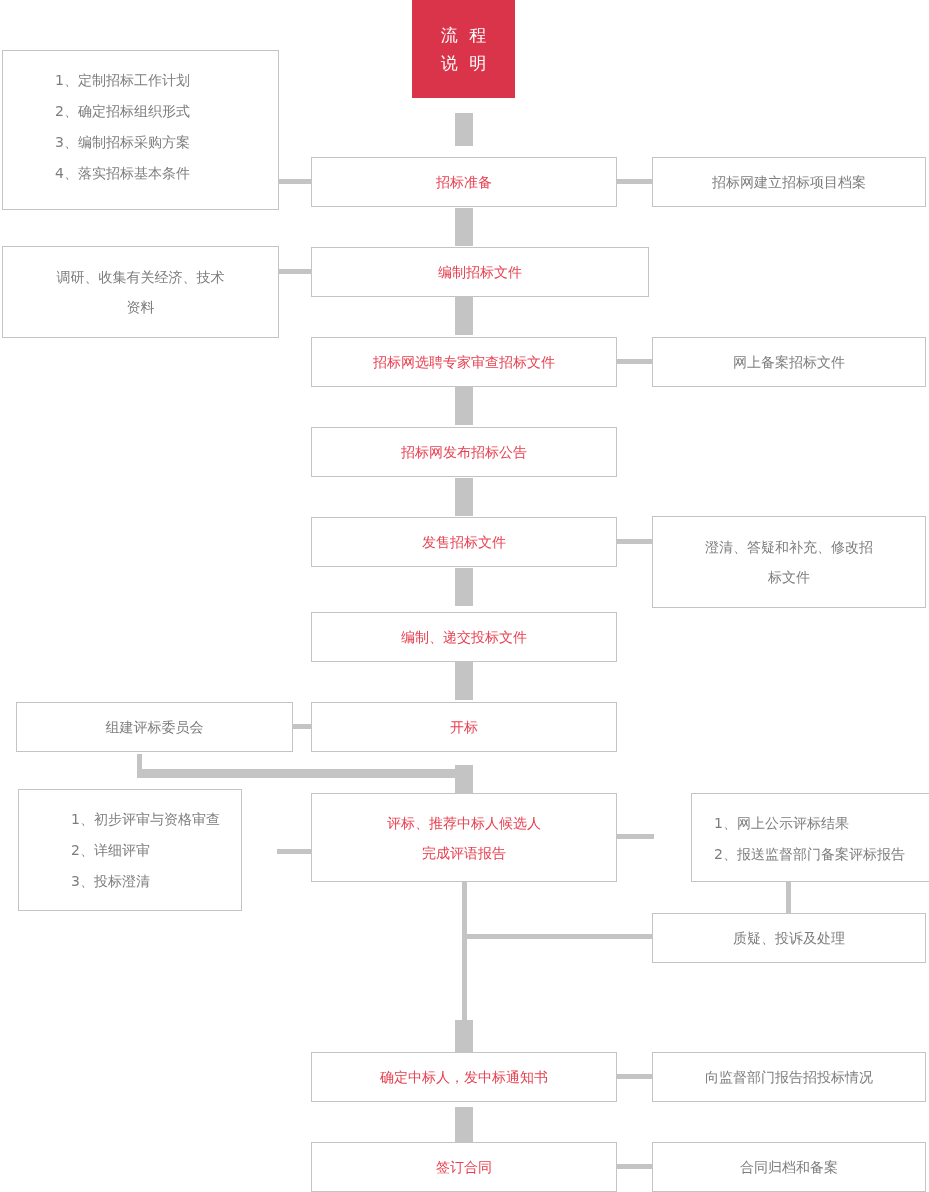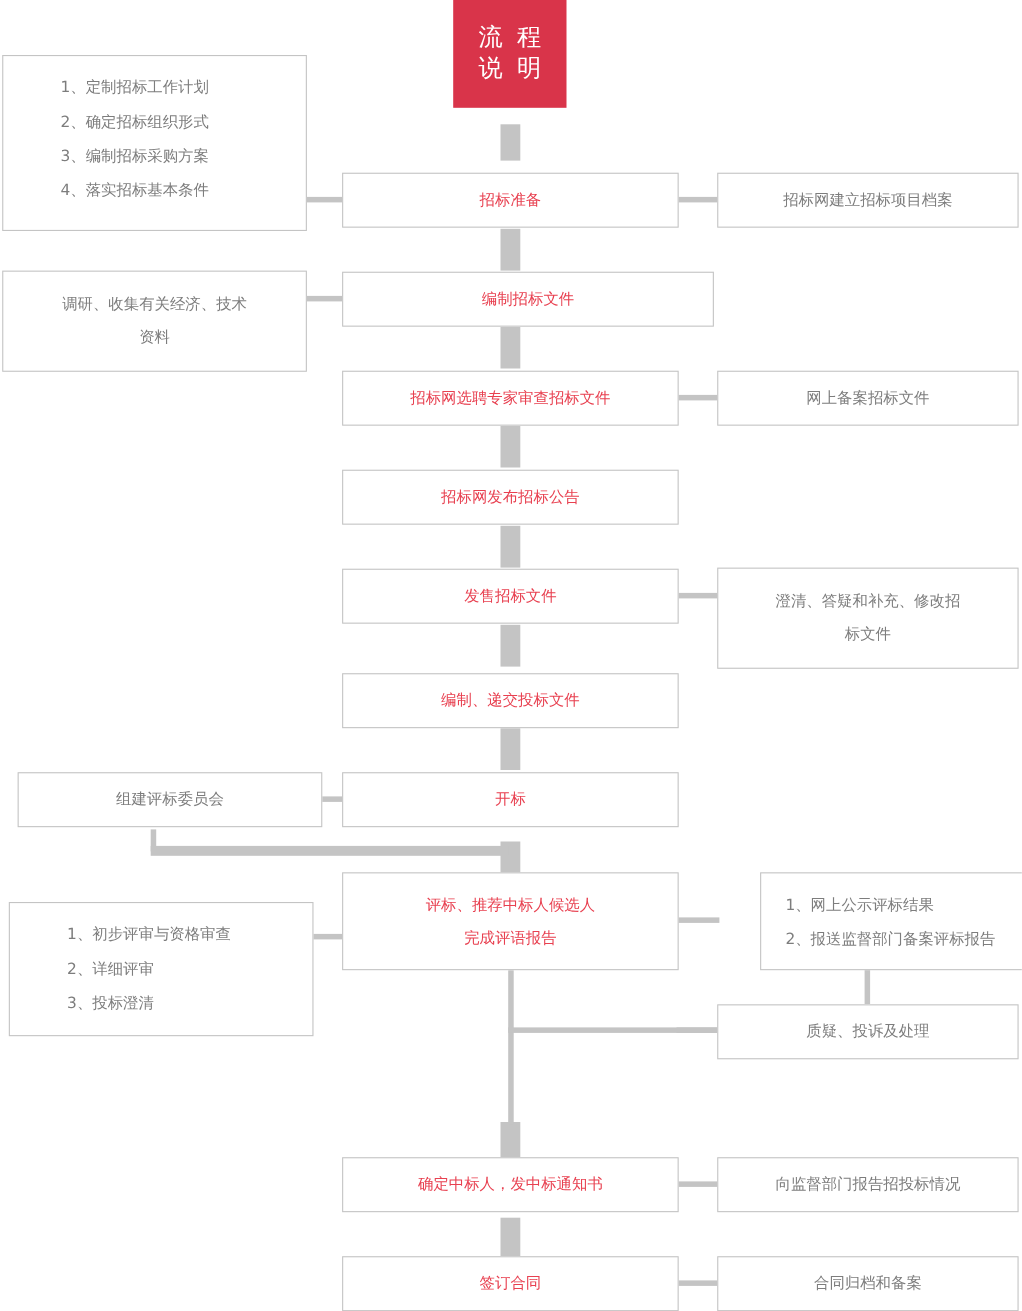--- a/index.html
+++ b/index.html
@@ -55,21 +55,21 @@
   
   #header-badge {
     position: absolute;
     box-sizing: border-box;
     background: #d9344a;
     color: #ffffff;
     display: flex;
     flex-direction: column;
     align-items: center;
     justify-content: center;
-    font-size: 22px;
+    font-size: 17px;
     line-height: 28px;
     letter-spacing: 3px;
     text-indent: 3px;
     z-index: 4;
   }
   #header-badge span { display: block; }
 
   
   .conn {
     position: absolute;
@@ -139,21 +139,21 @@
     <span class="ml">
       <span>调研、收集有关经济、技术</span>
       <span>资料</span>
     </span>
   </div>
 
   <div class="box" style="left:16px; top:702px; width:277px; height:50px;">
     <span>组建评标委员会</span>
   </div>
 
-  <div class="box listbox" style="left:8px; top:789px; width:277px; height:122px;margin-top:31px;">
+  <div class="box listbox" style="left:18px; top:789px; width:224px; height:122px;">
     <span class="li">1、初步评审与资格审查</span>
     <span class="li">2、详细评审</span>
     <span class="li">3、投标澄清</span>
   </div>
 
   <div class="box main" style="left:311px; top:157px; width:306px; height:50px;">
     <span>招标准备</span>
   </div>
 
   <div class="box main" style="left:311px; top:247px; width:338px; height:50px;">

